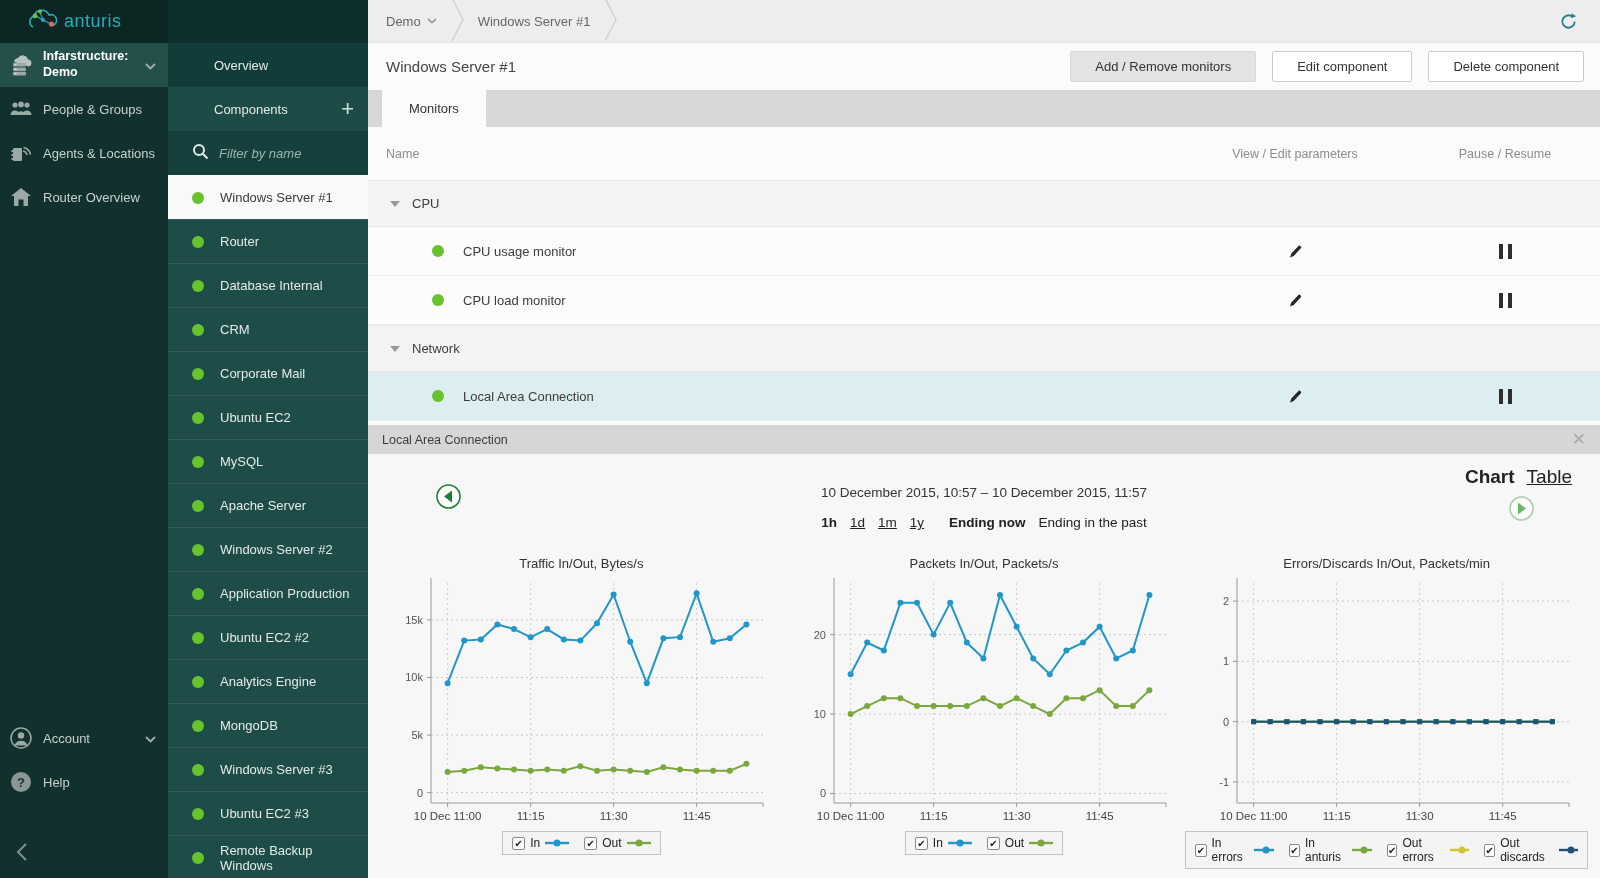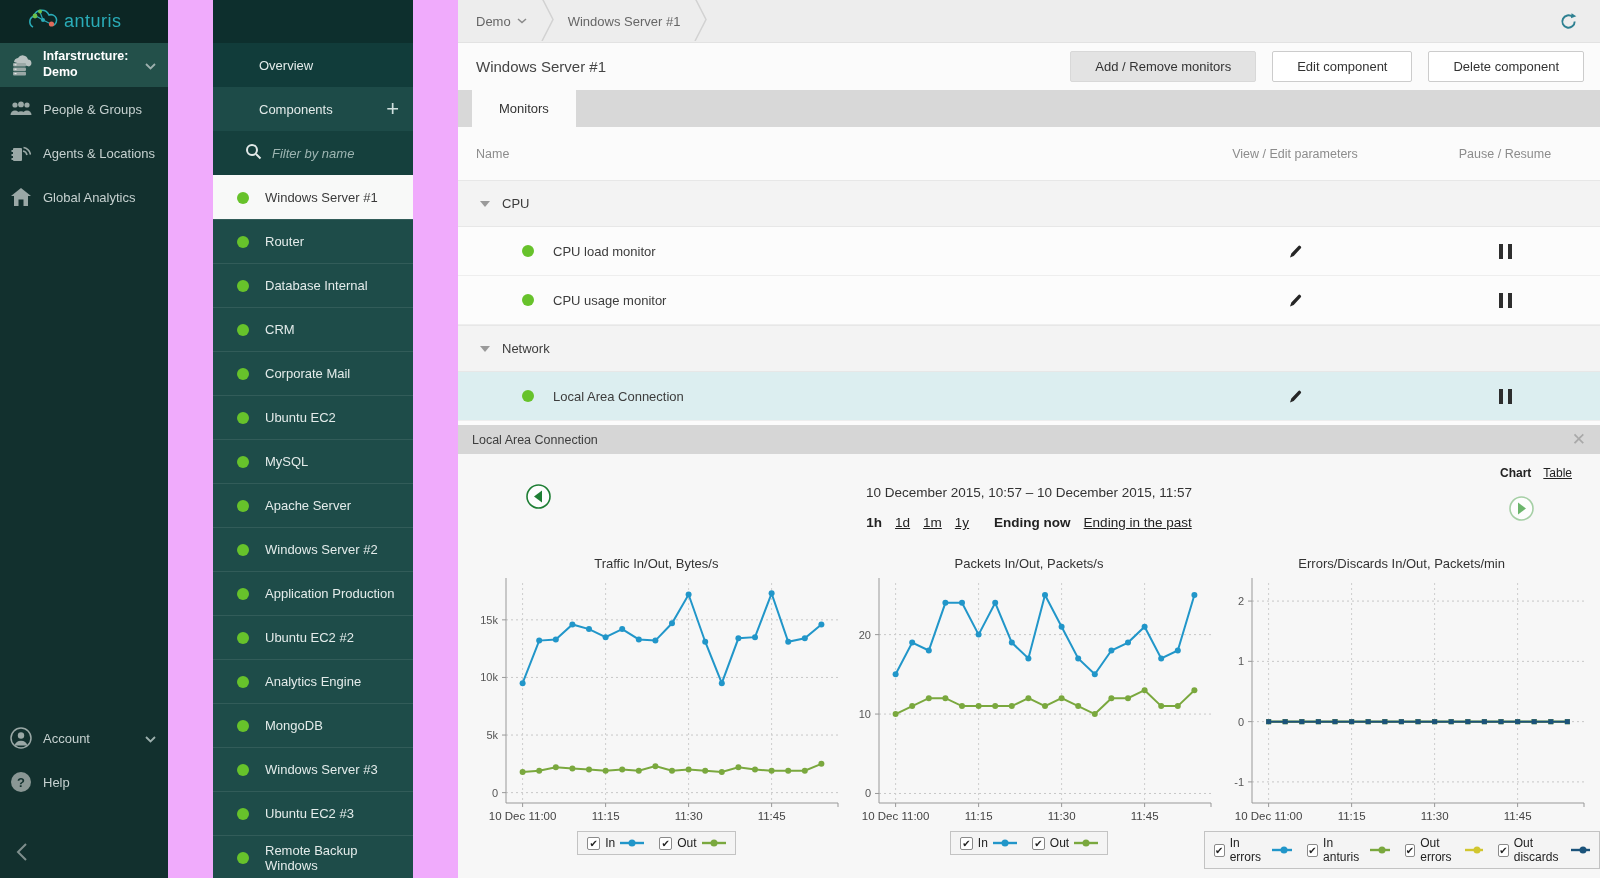--- a/index.html
+++ b/index.html
@@ -1,37 +1,37 @@
 <!DOCTYPE html>
 <html><head>
 <meta charset="utf-8">
 <style>
   * { box-sizing: border-box; margin: 0; padding: 0; }
   body { font-family: "Liberation Sans", sans-serif; background:#fff; }
-  .app { width:1600px; height:878px; display:flex; overflow:hidden; background:#f0abfc; position:relative;gap:45px; }
+  .app { width:1600px; height:878px; display:flex; overflow:hidden; background:#eab308; position:relative; }
 
   
   .sb1 { width:168px; flex-shrink:0; background:#12302e; color:#c6d1d0; display:flex; flex-direction:column; }
   .sb1-logo { height:43px; background:#0c2624; display:flex; align-items:center; padding-left:26px; gap:4px; flex-shrink:0; }
   .logo-text { color:#2aacb8; font-size:18px; letter-spacing:.5px; }
   .sb1-item { height:44px; display:flex; align-items:center; padding-left:10px; gap:11px; font-size:13px; cursor:pointer; flex-shrink:0; }
   .sb1-item .ic { width:22px; display:flex; justify-content:center; flex-shrink:0; }
   .sb1-item.sel { background:#23504a; color:#fff; font-weight:bold; }
   .sb1-item.sel .lines { line-height:1.25; font-size:12.5px; }
   .sb1-caret { margin-left:auto; margin-right:12px; }
   .sb1-bottom { margin-top:auto; }
   .sb1-collapse { height:40px; display:flex; align-items:center; padding-left:16px; margin-top:28px; margin-bottom:6px; cursor:pointer; }
 
   
   .sb2 { width:200px; flex-shrink:0; background:#113c3a; color:#e3ebea; font-size:13px; display:flex; flex-direction:column; }
   .sb2-top { height:43px; background:#0d2f2d; flex-shrink:0; }
   .sb2-row { height:44px; display:flex; align-items:center; padding-left:46px; flex-shrink:0; cursor:pointer; }
   .sb2-row.components { background:#1d4b48; }
   .sb2-plus { margin-left:auto; margin-right:14px; font-size:22px; font-weight:300; color:#cfe0de; }
-  .sb2-search { height:44px; background:#15403d; display:flex; align-items:center; padding-left:32px; gap:10px; flex-shrink:0; }
+  .sb2-search { height:44px; background:#15403d; display:flex; align-items:center; padding-left:24px; gap:10px; flex-shrink:0; }
   .sb2-search input { background:transparent; border:none; outline:none; color:#cfdedd; font-style:italic; font-size:13px; width:120px; font-family:"Liberation Sans",sans-serif; }
   .sb2-search input::placeholder { color:#9db5b2; }
   .sb2-list { overflow:hidden; }
   .sb2-item { height:44px; display:flex; align-items:center; padding-left:24px; gap:16px; background:#1e4c49; border-top:1px solid rgba(255,255,255,.09); cursor:pointer; }
   .sb2-item.sel { background:#f8f9f8; color:#3a3a3a; border-top-color:#f8f9f8; }
   .dot { width:12px; height:12px; border-radius:50%; flex-shrink:0; }
 
   
   .main { flex:1; min-width:0; display:flex; flex-direction:column; background:#fbfbfb; }
   .crumbs { height:43px; background:#ededed; border-bottom:1px solid #e2e2e2; display:flex; align-items:center; padding-left:18px; font-size:13px; color:#666; flex-shrink:0; }
@@ -60,28 +60,28 @@
   .cell { display:flex; justify-content:center; align-items:center; }
   .pause-ic { display:flex; gap:5px; cursor:pointer; }
   .pause-ic i { width:4px; height:15px; background:#2e2e2e; }
   .pencil { cursor:pointer; display:flex; }
 
   
   .panel-head { height:29px; margin-top:4px; background:#d6d6d6; display:flex; align-items:center; padding:0 14px; font-size:12.5px; color:#3d3d3d; flex-shrink:0; }
   .panel-close { margin-left:auto; color:#a9a9a9; font-size:17px; cursor:pointer; line-height:1; }
   .panel-body { flex:1; background:#f7f7f7; position:relative; overflow:hidden; }
   .pc-date { text-align:center; padding-top:31px; font-size:13.5px; color:#333; }
-  .pc-view { position:absolute; top:12px; right:28px; font-size:12px; color:#222; display:flex; gap:12px;align-items:center; }
+  .pc-view { position:absolute; top:12px; right:28px; font-size:19px; color:#222; display:flex; gap:12px;align-items:center; }
   .pc-view .on { font-weight:bold; }
   .pc-view .off { text-decoration:underline; cursor:pointer; }
   .pc-ranges { text-align:center; margin-top:15px; font-size:13.5px; color:#222; display:flex; justify-content:center; gap:13px; align-items:center; }
   .pc-ranges .sel { font-weight:bold; }
   .pc-ranges .lnk { text-decoration:underline; cursor:pointer; }
   .pc-ranges .end-now { font-weight:bold; margin-left:12px; }
-  .pc-ranges .end-past { text-decoration:underline; cursor:pointer; margin-left:0; }
+  .pc-ranges .end-past { cursor:pointer; margin-left:0; }
   .nav-arrow { position:absolute; cursor:pointer; }
   .nav-arrow.left { left:68px; top:30px; }
   .nav-arrow.right { right:66px; top:42px; }
 
   .charts { display:flex; margin-top:26px; padding:0 12px; }
   .chart { flex:1; display:flex; flex-direction:column; align-items:center; min-width:0; }
   .chart-title { font-size:13px; color:#333; margin-bottom:2px; }
   .chart-legend { margin-top:2px; display:inline-flex; gap:15px; align-items:center; border:1px solid #c3c3c3; background:#f4f4f4; padding:4px 9px; font-size:12px; color:#222; }
   .leg-item { display:flex; align-items:center; gap:5px; }
   .cbx { width:13px; height:13px; background:#fff; border:1px solid #8a8a8a; border-radius:2px; font-size:10px; line-height:12px; text-align:center; color:#222; cursor:pointer; }
@@ -159,21 +159,21 @@
       </span>
       <span>Agents &amp; Locations</span>
     </div>
 
     <div class="sb1-item">
       <span class="ic">
         <svg width="20" height="18" viewBox="0 0 20 18">
           <path d="M10 0 L20 8 L17 8 L17 18 L12.5 18 L12.5 11.5 L7.5 11.5 L7.5 18 L3 18 L3 8 L0 8 Z" fill="#9aa8a6"></path>
         </svg>
       </span>
-      <span>Global Analytics</span>
+      <span>Router Overview</span>
     </div>
 
     <div class="sb1-bottom">
       <div class="sb1-item">
         <span class="ic">
           <svg width="22" height="22" viewBox="0 0 22 22">
             <circle cx="11" cy="11" r="10" fill="none" stroke="#9aa8a6" stroke-width="1.5"></circle>
             <circle cx="11" cy="8.5" r="3.2" fill="#9aa8a6"></circle>
             <path d="M4.5 18.5 a6.8 6.8 0 0 1 13 0" fill="#9aa8a6"></path>
           </svg>
@@ -338,40 +338,40 @@
     </div>
 
     <div id="monitor-rows">
         <div class="row-group">
           <span class="tri"></span>
           <span>CPU</span>
         </div>
         <div class="row-mon">
           <span class="nm">
             <span class="dot" style="background:#67c22b"></span>
-            <span>CPU load monitor</span>
+            <span>CPU usage monitor</span>
           </span>
           <span class="cell col-params">
             <span class="pencil">
               <svg width="16" height="17" viewBox="0 0 16 17">
                 <path d="M3 14.5 L4.3 10.6 L11.2 3.2 a1.6 1.6 0 0 1 2.3 0 l0.1 0.1 a1.6 1.6 0 0 1 0 2.3 L6.7 13 Z" fill="#262626"></path>
               </svg>
             </span>
           </span>
           <span class="cell col-pause">
             <span class="pause-ic">
               <i></i>
               <i></i>
             </span>
           </span>
         </div>
         <div class="row-mon">
           <span class="nm">
             <span class="dot" style="background:#67c22b"></span>
-            <span>CPU usage monitor</span>
+            <span>CPU load monitor</span>
           </span>
           <span class="cell col-params">
             <span class="pencil">
               <svg width="16" height="17" viewBox="0 0 16 17">
                 <path d="M3 14.5 L4.3 10.6 L11.2 3.2 a1.6 1.6 0 0 1 2.3 0 l0.1 0.1 a1.6 1.6 0 0 1 0 2.3 L6.7 13 Z" fill="#262626"></path>
               </svg>
             </span>
           </span>
           <span class="cell col-pause">
             <span class="pause-ic">

